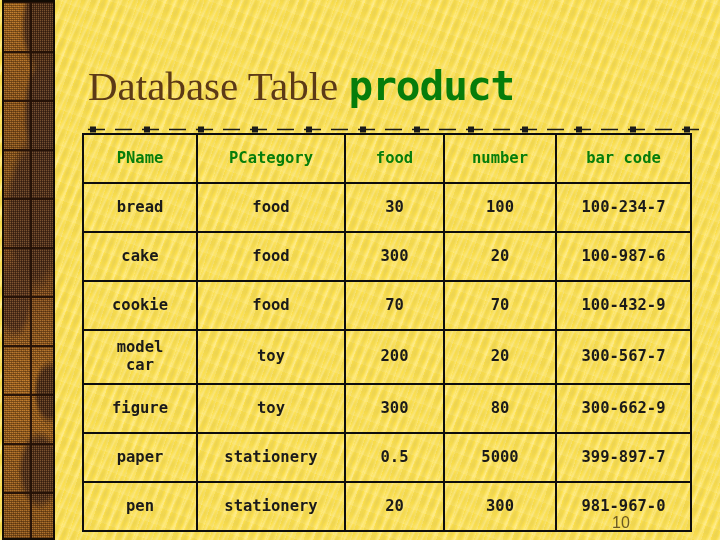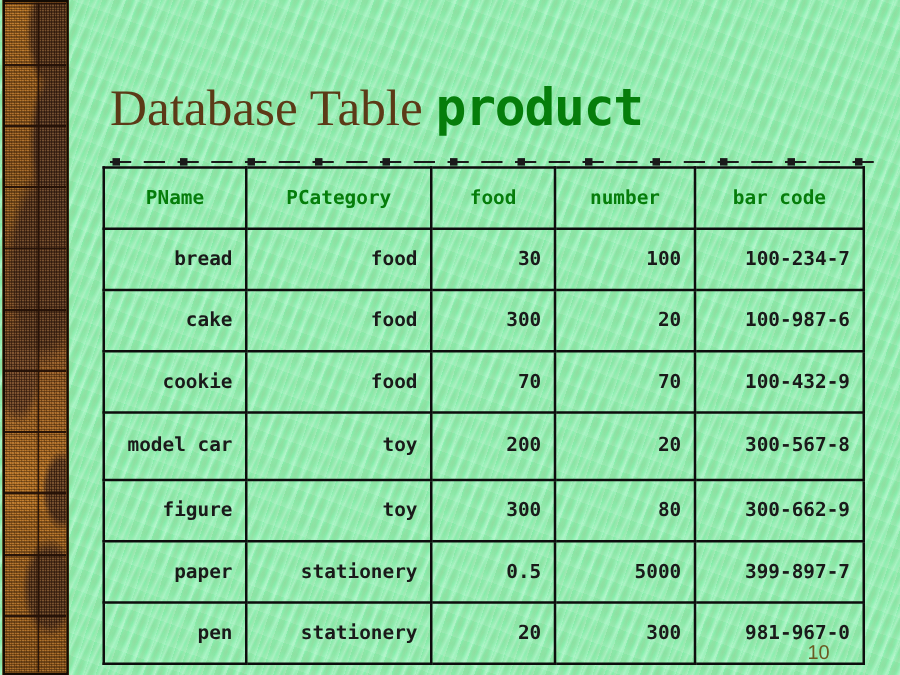--- a/index.html
+++ b/index.html
@@ -11,21 +11,21 @@
     width: 720px;
     height: 540px;
     overflow: hidden;
     font-family: "Liberation Sans", sans-serif;
   }
 
   #slide {
     position: relative;
     width: 720px;
     height: 540px;
-    background-color: #86efac;
+    background-color: #fde047;
     overflow: hidden;
   }
 
   
   #paper-texture {
     position: absolute;
     inset: 0;
     pointer-events: none;
     opacity: 0.55;
     background-image:
@@ -150,47 +150,45 @@
   #product-table col.c0 { width: 114px; }
   #product-table col.c1 { width: 148px; }
   #product-table col.c2 { width: 99px; }
   #product-table col.c3 { width: 112px; }
   #product-table col.c4 { width: 135px; }
 
   #product-table th,
   #product-table td {
     border: 2px solid #0d0d0d;
     height: 47px;
-    padding: 0 10px;
+    padding: 0 20px;
     text-align: center;
     vertical-align: middle;
     font-family: "DejaVu Sans Mono", "Liberation Mono", monospace;
     font-size: 15.5px;
     font-weight: bold;
     line-height: 1.15;
     background: transparent;
   }
   #product-table th {
     color: #067d0b;
   }
   #product-table td {
     color: #1a1a1a;
-    text-align: right;
   }
   #product-table tr.row-tall td { height: 52px; }
 
   
   #page-number {
     position: absolute;
     left: 612px;
     top: 514px;
     font-family: "Liberation Sans", sans-serif;
     font-size: 16px;
     color: #6b5a22;
-    margin-left: 34px;
   }
 </style>
 </head>
 <body>
 
 <div id="slide">
 
   <div id="paper-texture"></div>
 
   <div id="left-band">
@@ -258,21 +256,21 @@
         <td>food</td>
         <td>70</td>
         <td>70</td>
         <td>100-432-9</td>
       </tr>
       <tr class="row-tall">
         <td>model car</td>
         <td>toy</td>
         <td>200</td>
         <td>20</td>
-        <td>300-567-8</td>
+        <td>300-567-7</td>
       </tr>
       <tr>
         <td>figure</td>
         <td>toy</td>
         <td>300</td>
         <td>80</td>
         <td>300-662-9</td>
       </tr>
       <tr>
         <td>paper</td>

